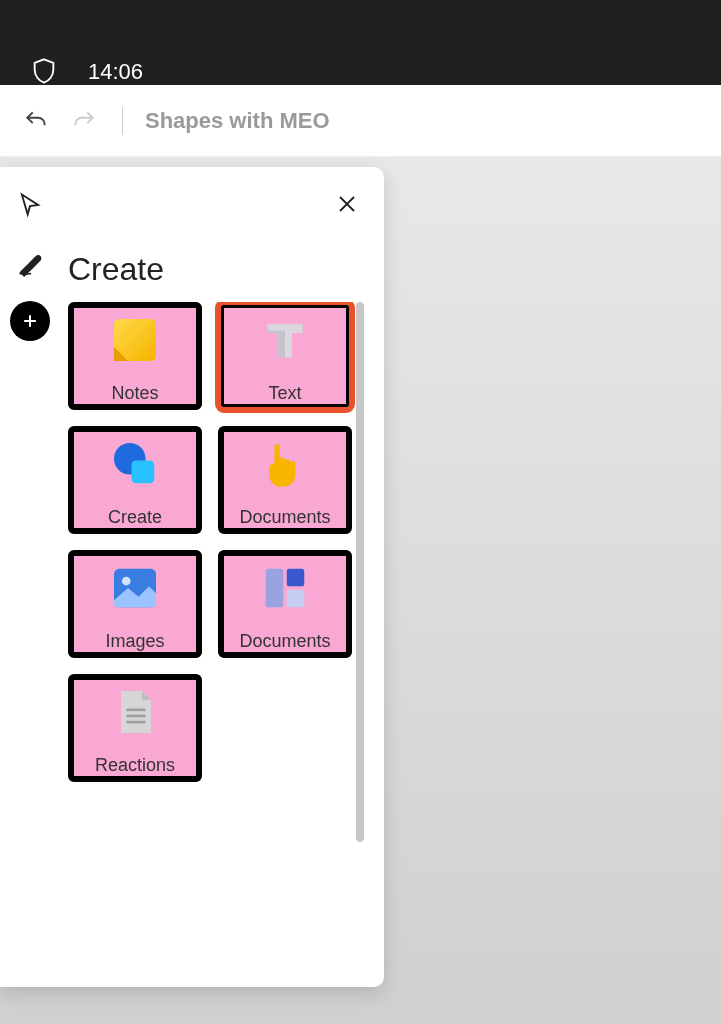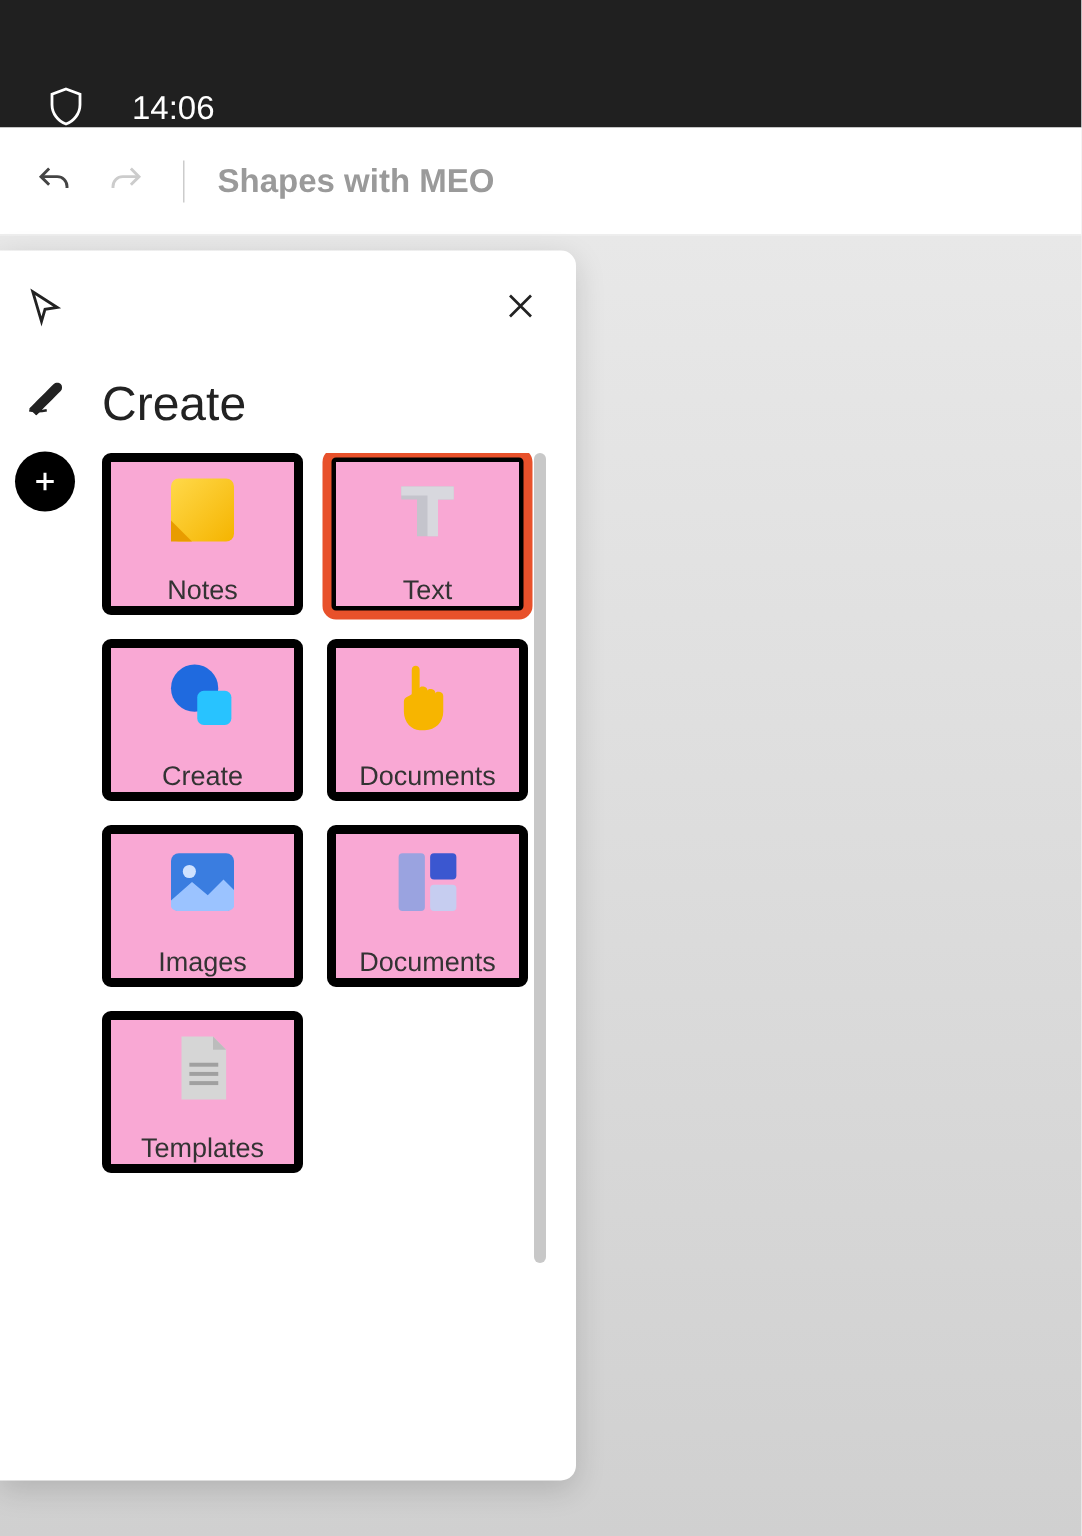--- a/index.html
+++ b/index.html
@@ -295,20 +295,20 @@
         <div class="card">
           <div class="card-icon">
             <svg viewBox="0 0 64 64" width="56" height="56">
               <path d="M16 8 H40 L50 18 V56 H16 Z" fill="#d6d6d6"></path>
               <path d="M40 8 V18 H50 Z" fill="#bcbcbc"></path>
               <rect x="22" y="28" width="22" height="3" fill="#a0a0a0"></rect>
               <rect x="22" y="35" width="22" height="3" fill="#a0a0a0"></rect>
               <rect x="22" y="42" width="22" height="3" fill="#a0a0a0"></rect>
             </svg>
           </div>
-          <div class="card-label">Templates</div>
+          <div class="card-label">Reactions</div>
         </div>
 
       </div>
     </div>
   </div>
 
 </div>
 
 </body></html>

